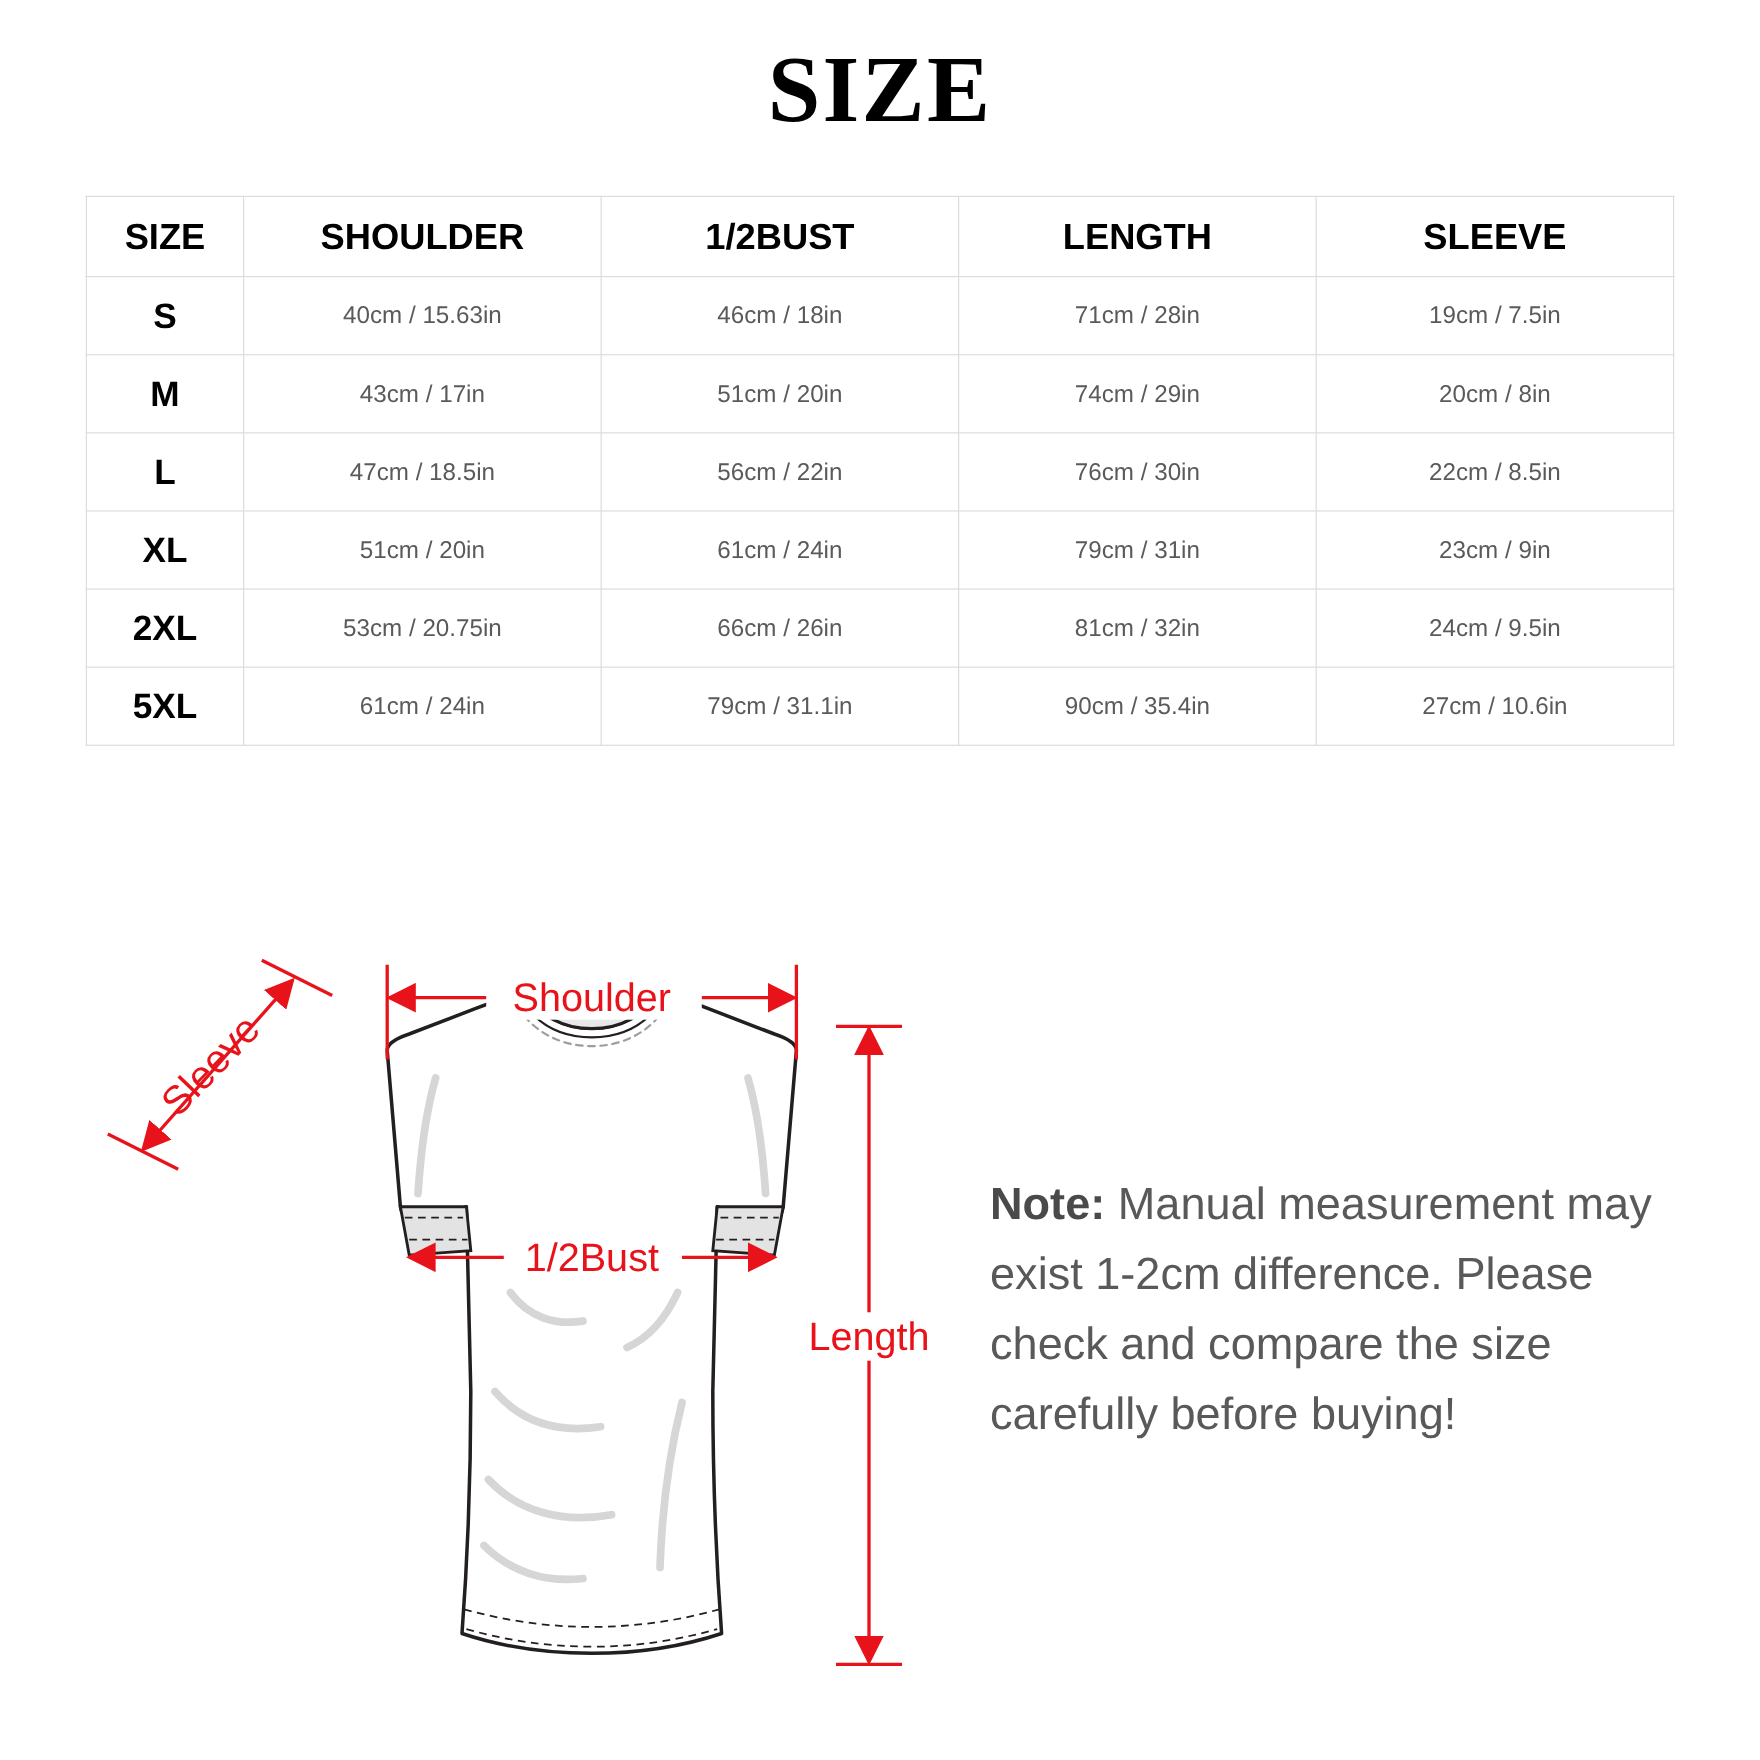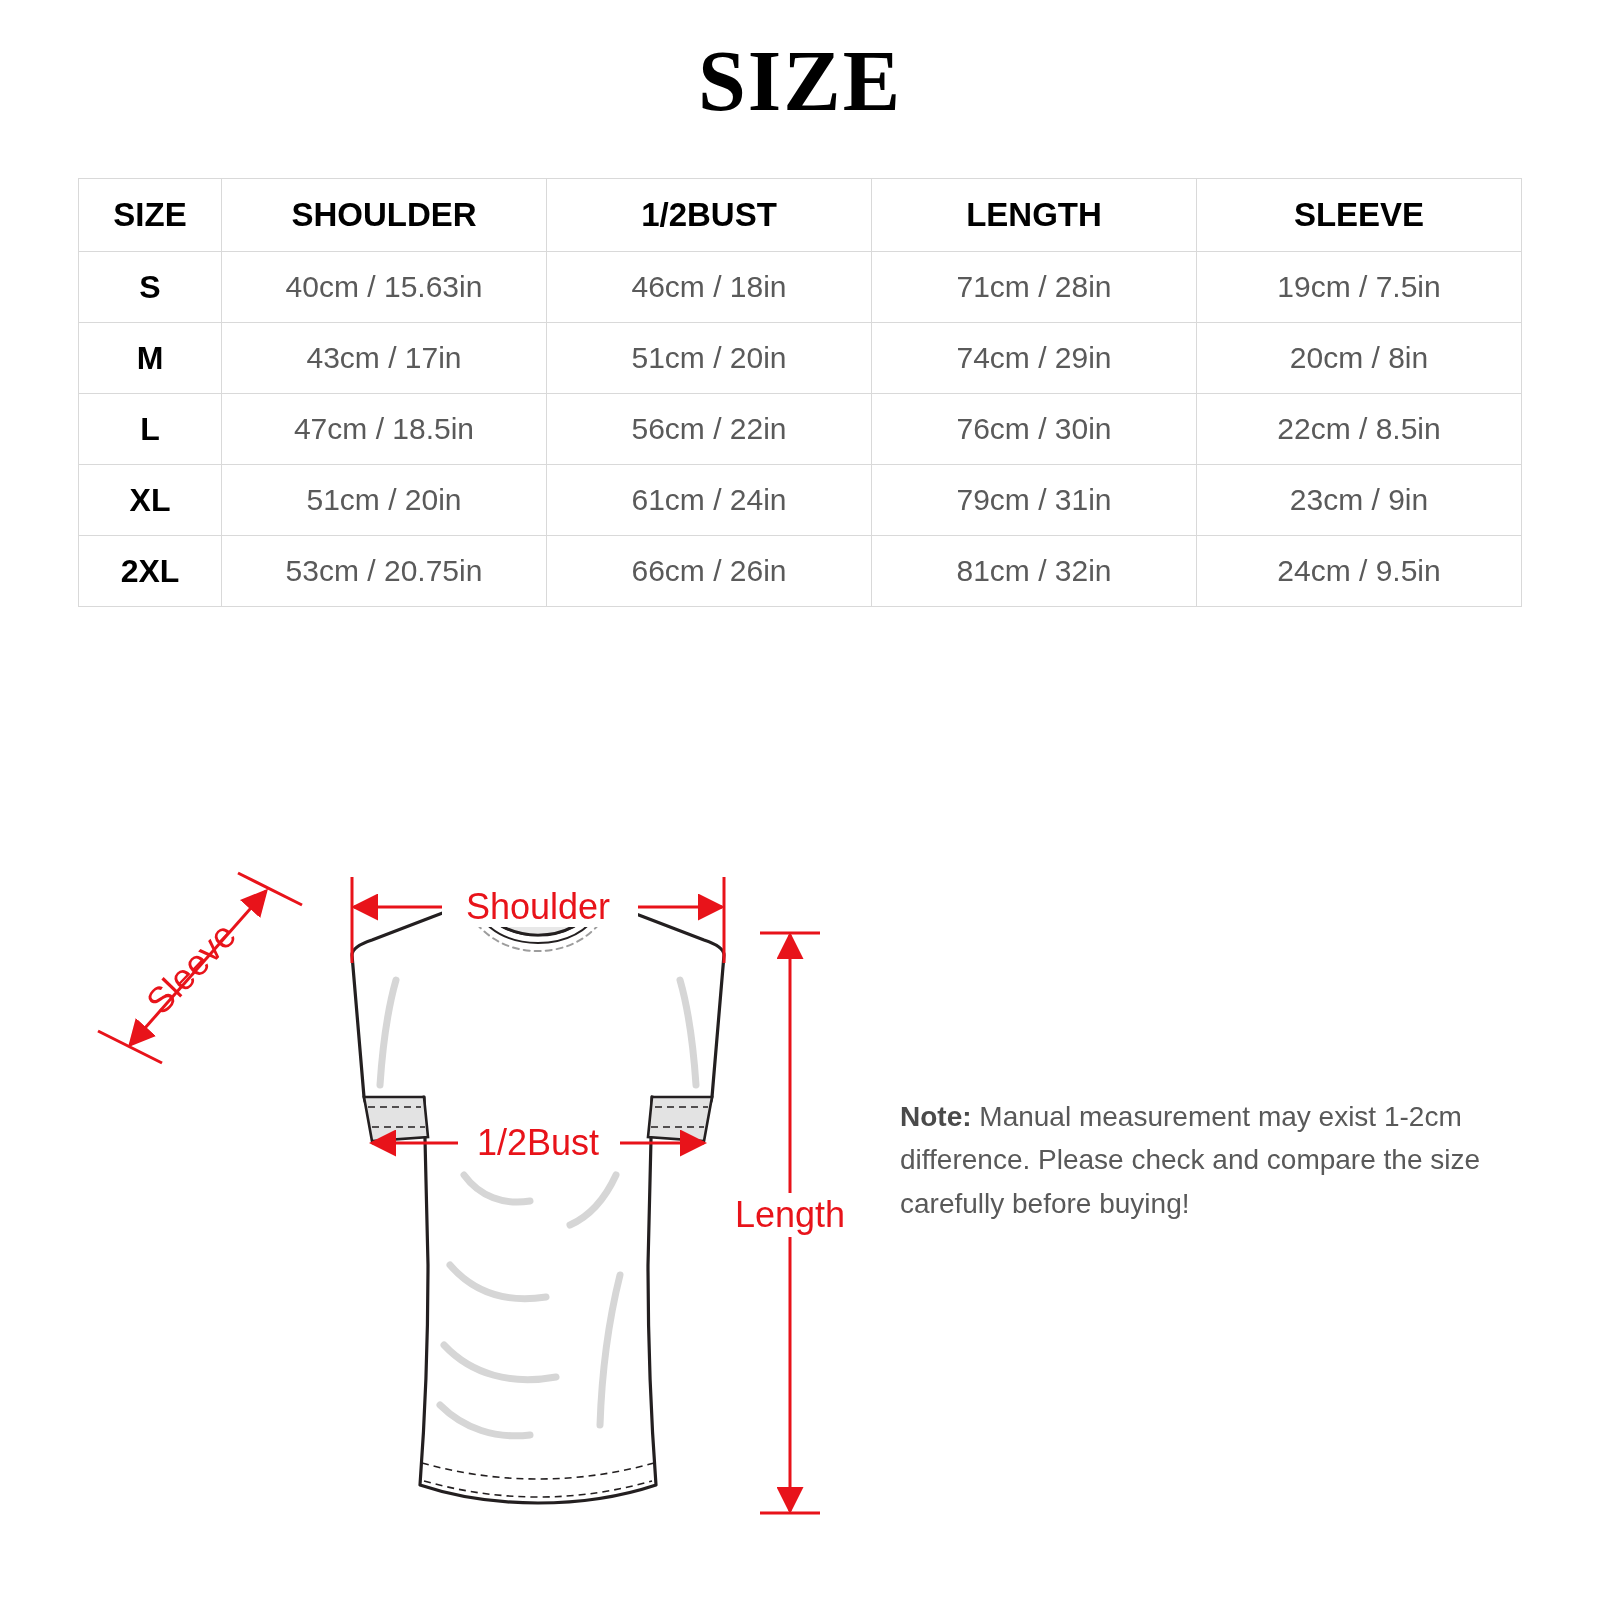--- a/index.html
+++ b/index.html
@@ -46,21 +46,21 @@
     height: 70px;
     font-weight: normal;
   }
   .size-table thead th {
     font-size: 33px;
     font-weight: bold;
     color: #000000;
     height: 72px;
   }
   .size-table tbody td {
-    font-size: 30px;
+    font-size: 22px;
     color: #5a5a5a;
   }
   .size-table tbody td.size-cell {
     font-size: 32px;
     font-weight: bold;
     color: #000000;
   }
   .col-size   { width: 143px; }
   .col-other  { width: 325px; }
 
@@ -70,24 +70,24 @@
     top: 845px;
     left: 60px;
     width: 800px;
     height: 720px;
   }
   .diagram svg { display: block; }
 
   
   .note {
     position: absolute;
-    top: 1095px;
+    top: 1063px;
     left: 900px;
     width: 650px;
-    font-size: 28px;
+    font-size: 41px;
     line-height: 1.55;
     color: #595959;
   }
   .note b {
     color: #4a4a4a;
     font-weight: bold;
   }
 </style>
 </head>
 <body>
@@ -139,20 +139,27 @@
       <td>61cm / 24in</td>
       <td>79cm / 31in</td>
       <td>23cm / 9in</td>
     </tr>
     <tr>
       <td class="size-cell">2XL</td>
       <td>53cm / 20.75in</td>
       <td>66cm / 26in</td>
       <td>81cm / 32in</td>
       <td>24cm / 9.5in</td>
+    </tr>
+    <tr>
+      <td class="size-cell">5XL</td>
+      <td>61cm / 24in</td>
+      <td>79cm / 31.1in</td>
+      <td>90cm / 35.4in</td>
+      <td>27cm / 10.6in</td>
     </tr>
   </tbody>
 </table>
 
 <div class="diagram">
   <svg width="800" height="720" viewBox="0 0 800 720" xmlns="http://www.w3.org/2000/svg">
     <defs>
       <marker id="arrowR" markerWidth="9" markerHeight="9" refX="8" refY="4.5" orient="auto">
         <path d="M0,0 L9,4.5 L0,9 z" fill="#e8131a"></path>
       </marker>

